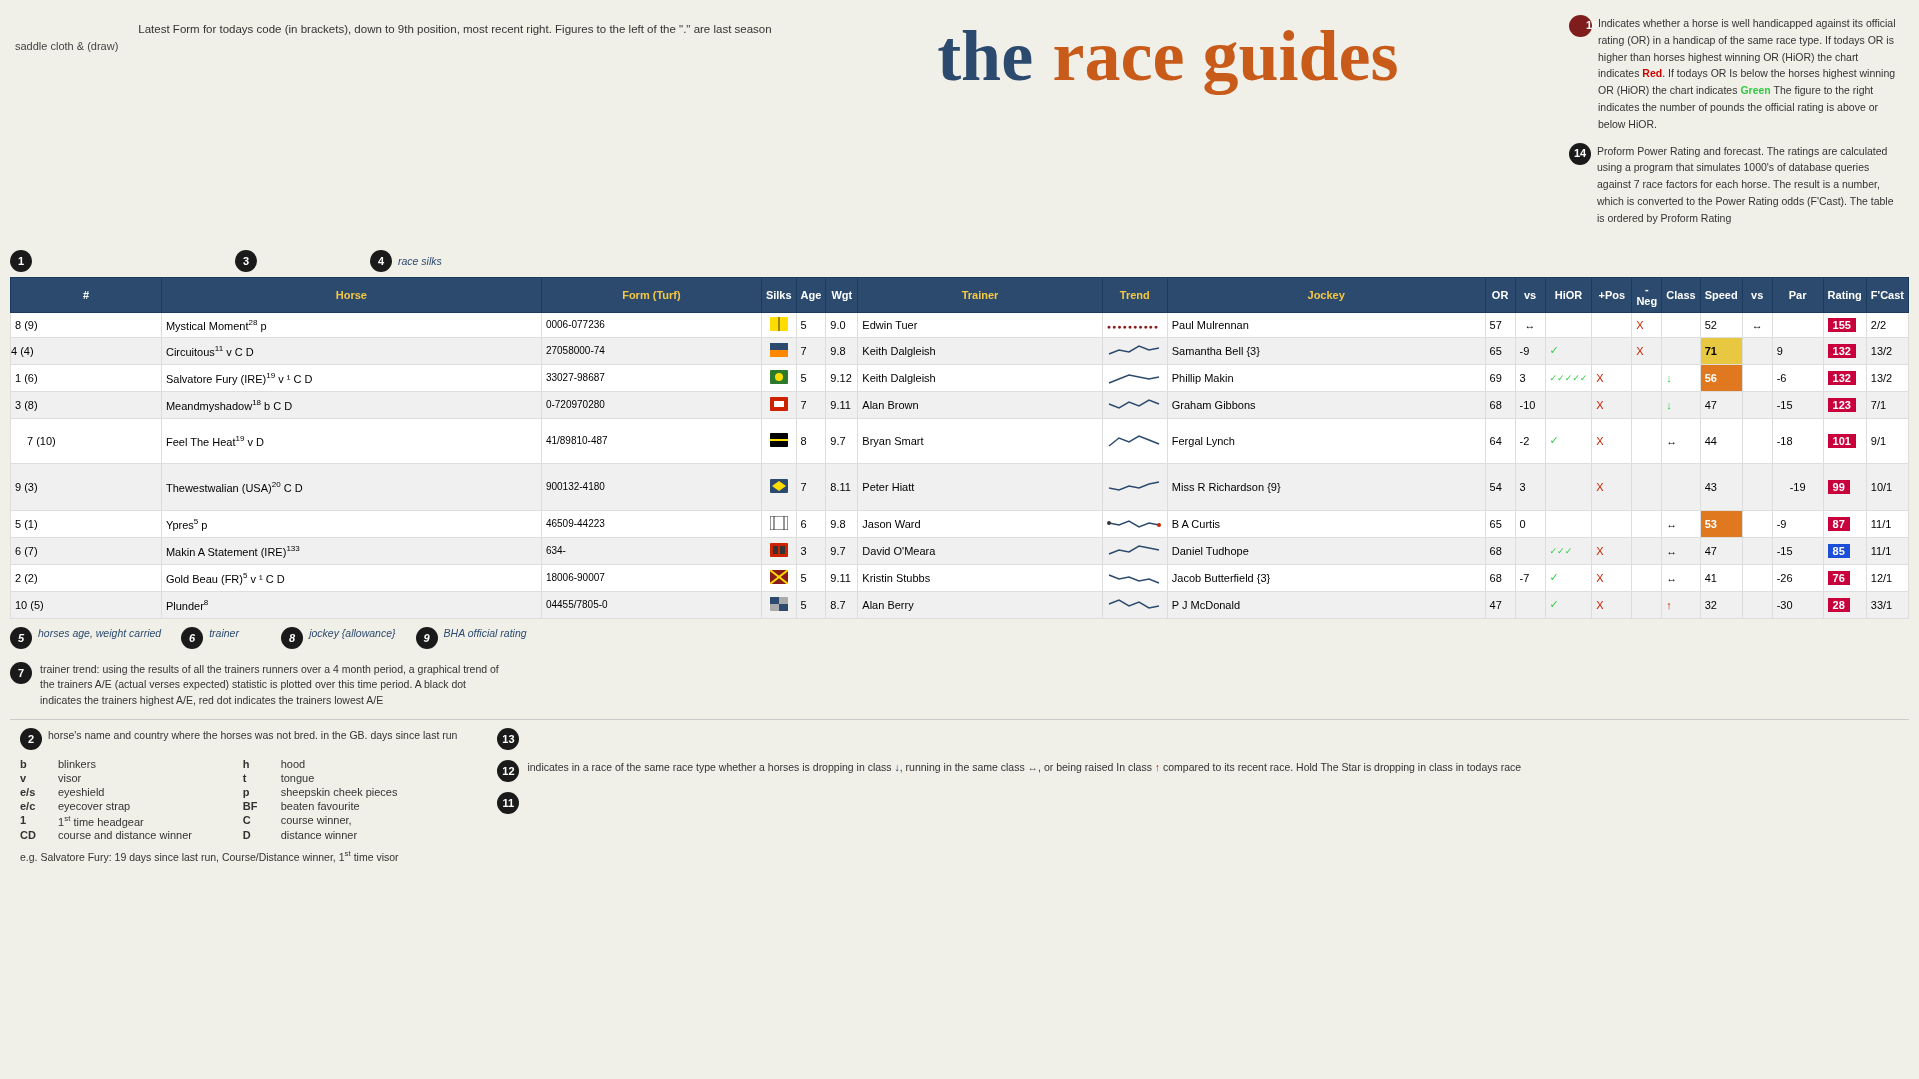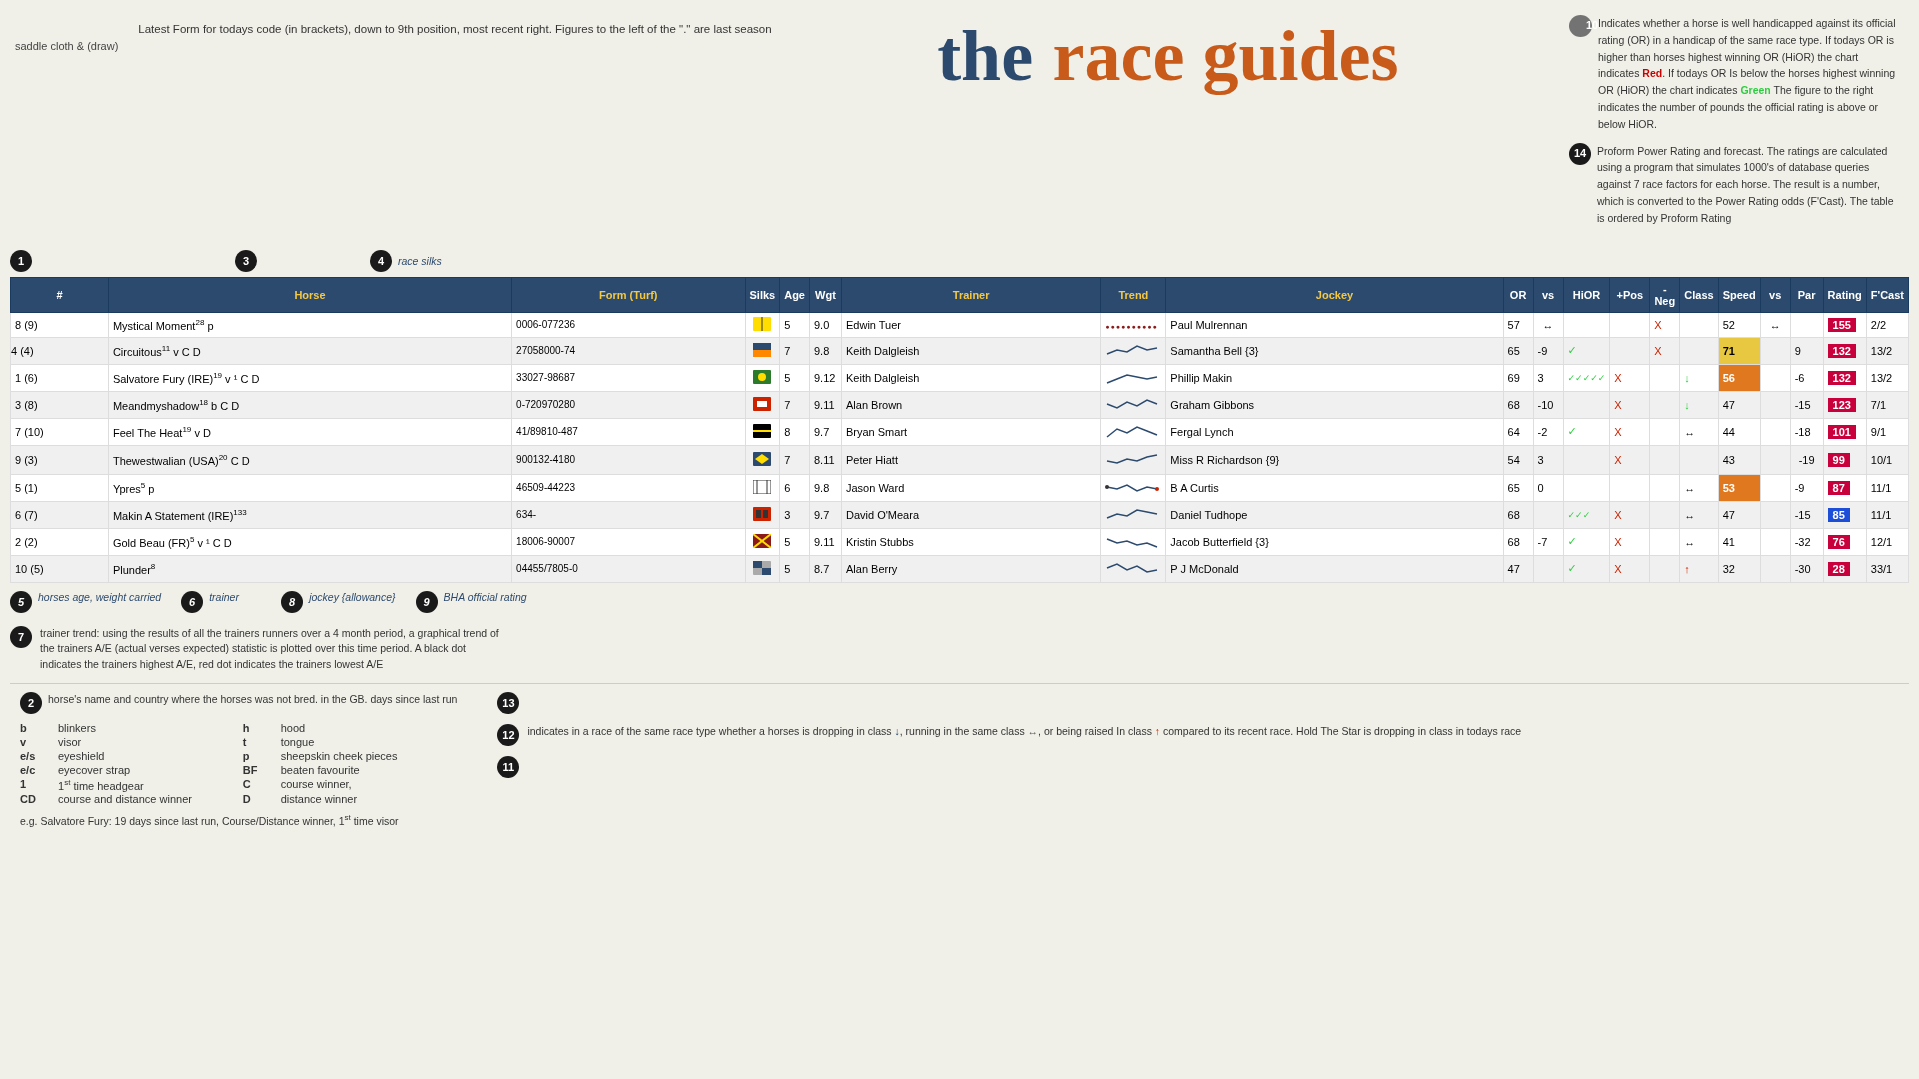--- a/index.html
+++ b/index.html
@@ -48,21 +48,21 @@
 Figures to the left of the "." are last season</span>
   </div>
 
   <div style="flex:1; text-align:center; padding-top:5px;">
     <span style="font-size:72px; font-weight:bold; color:#2c4a6e; font-family:Georgia,serif;">the</span>
     <span style="font-size:72px; font-weight:bold; color:#c85a1a; font-family:Georgia,serif; margin-left:15px;">race guides</span>
   </div>
 
   <div style="width:340px; font-size:10.5px; color:#333; line-height:1.6; padding:5px;">
     <div style="display:flex; align-items:flex-start; gap:6px;">
-      <span class="circle-badge" style="background:#737373; color:white; border-radius:50%; width:22px; height:22px; display:flex; align-items:center; justify-content:center; font-weight:bold; font-size:11px; flex-shrink:0;padding-left:23px;">10</span>
+      <span class="circle-badge" style="background:#7f1d1d; color:white; border-radius:50%; width:22px; height:22px; display:flex; align-items:center; justify-content:center; font-weight:bold; font-size:11px; flex-shrink:0;padding-left:23px;">10</span>
       <span>
         Indicates whether a horse is well handicapped against its official rating (OR) in a handicap of the same race type. If todays OR is higher than horses highest winning OR (HiOR) the chart indicates <span style="color:#cc0000; font-weight:bold;">Red</span>. If todays OR Is below the horses highest winning OR (HiOR) the chart indicates <span style="color:#2ecc40; font-weight:bold;">Green</span> The figure to the right indicates the number of pounds the official rating is above or below HiOR.
       </span>
     </div>
     <div style="margin-top:10px; display:flex; align-items:flex-start; gap:6px;">
       <span class="circle-badge" style="background:#1a1a1a; color:white; border-radius:50%; width:22px; height:22px; display:flex; align-items:center; justify-content:center; font-weight:bold; font-size:11px; flex-shrink:0;">14</span>
       <span>
         Proform Power Rating and forecast. The ratings are calculated using a program that simulates 1000's of database queries against 7 race factors for each horse. The result is a number, which is converted to the Power Rating odds (F'Cast). The table is ordered by Proform Rating
       </span>
     </div>
@@ -230,21 +230,21 @@
           <td style="padding:4px; border:1px solid #ddd;"></td>
           <td style="padding:4px; border:1px solid #ddd; color:#2ecc40;">↓</td>
           <td style="padding:4px; border:1px solid #ddd;">47</td>
           <td style="padding:4px; border:1px solid #ddd;"></td>
           <td style="padding:4px; border:1px solid #ddd;">-15</td>
           <td style="padding:4px; border:1px solid #ddd;"><span style="background:#c8003c; color:white; font-weight:bold; padding:1px 5px; display:inline-block;">123</span></td>
           <td style="padding:4px; border:1px solid #ddd;">7/1</td>
         </tr>
 
         <tr style="background:#fff;">
-          <td style="padding:4px; border:1px solid #ddd;">7 (10)</td>
+          <td style="padding:16px; border:1px solid #ddd;">7 (10)</td>
           <td style="padding:4px; border:1px solid #ddd;">Feel The Heat<sup>19</sup> v D</td>
           <td style="padding:4px; border:1px solid #ddd; font-size:10px;">41/89810-487</td>
           <td style="padding:4px; border:1px solid #ddd; text-align:center;">
             <svg width="18" height="14">
                 <rect width="18" height="14" fill="#000" rx="1"></rect>
                 <line x1="0" y1="7" x2="18" y2="7" stroke="#ffdd00" stroke-width="2"></line>
               </svg>
           </td>
           <td style="padding:4px; border:1px solid #ddd;">8</td>
           <td style="padding:4px; border:1px solid #ddd;">9.7</td>
@@ -288,21 +288,21 @@
           </td>
           <td style="padding:4px; border:1px solid #ddd;">Miss R Richardson {9}</td>
           <td style="padding:4px; border:1px solid #ddd;">54</td>
           <td style="padding:4px; border:1px solid #ddd;">3</td>
           <td style="padding:4px; border:1px solid #ddd;"></td>
           <td style="padding:4px; border:1px solid #ddd; color:#cc2200;">X</td>
           <td style="padding:4px; border:1px solid #ddd;"></td>
           <td style="padding:4px; border:1px solid #ddd;"></td>
           <td style="padding:4px; border:1px solid #ddd;">43</td>
           <td style="padding:4px; border:1px solid #ddd;"></td>
-          <td style="padding:8px; border:1px solid #ddd;">-19</td>
+          <td style="padding:17px; border:1px solid #ddd;">-19</td>
           <td style="padding:4px; border:1px solid #ddd;"><span style="background:#c8003c; color:white; font-weight:bold; padding:1px 5px; display:inline-block;">99</span></td>
           <td style="padding:4px; border:1px solid #ddd;">10/1</td>
         </tr>
 
         <tr style="background:#fff;">
           <td style="padding:4px; border:1px solid #ddd;">5 (1)</td>
           <td style="padding:4px; border:1px solid #ddd;">Ypres<sup>5</sup> p</td>
           <td style="padding:4px; border:1px solid #ddd; font-size:10px;">46509-44223</td>
           <td style="padding:4px; border:1px solid #ddd; text-align:center;">
             <svg width="18" height="14">
@@ -389,21 +389,21 @@
           </td>
           <td style="padding:4px; border:1px solid #ddd;">Jacob Butterfield {3}</td>
           <td style="padding:4px; border:1px solid #ddd;">68</td>
           <td style="padding:4px; border:1px solid #ddd;">-7</td>
           <td style="padding:4px; border:1px solid #ddd; color:#2ecc40;">✓</td>
           <td style="padding:4px; border:1px solid #ddd; color:#cc2200;">X</td>
           <td style="padding:4px; border:1px solid #ddd;"></td>
           <td style="padding:4px; border:1px solid #ddd;">↔</td>
           <td style="padding:4px; border:1px solid #ddd;">41</td>
           <td style="padding:4px; border:1px solid #ddd;"></td>
-          <td style="padding:4px; border:1px solid #ddd;">-32</td>
+          <td style="padding:4px; border:1px solid #ddd;">-26</td>
           <td style="padding:4px; border:1px solid #ddd;"><span style="background:#c8003c; color:white; font-weight:bold; padding:1px 5px; display:inline-block;">76</span></td>
           <td style="padding:4px; border:1px solid #ddd;">12/1</td>
         </tr>
 
         <tr style="background:#f0f0f0;">
           <td style="padding:4px; border:1px solid #ddd;">10 (5)</td>
           <td style="padding:4px; border:1px solid #ddd;">Plunder<sup>8</sup></td>
           <td style="padding:4px; border:1px solid #ddd; font-size:10px;">04455/7805-0</td>
           <td style="padding:4px; border:1px solid #ddd; text-align:center;">
             <svg width="18" height="14">

